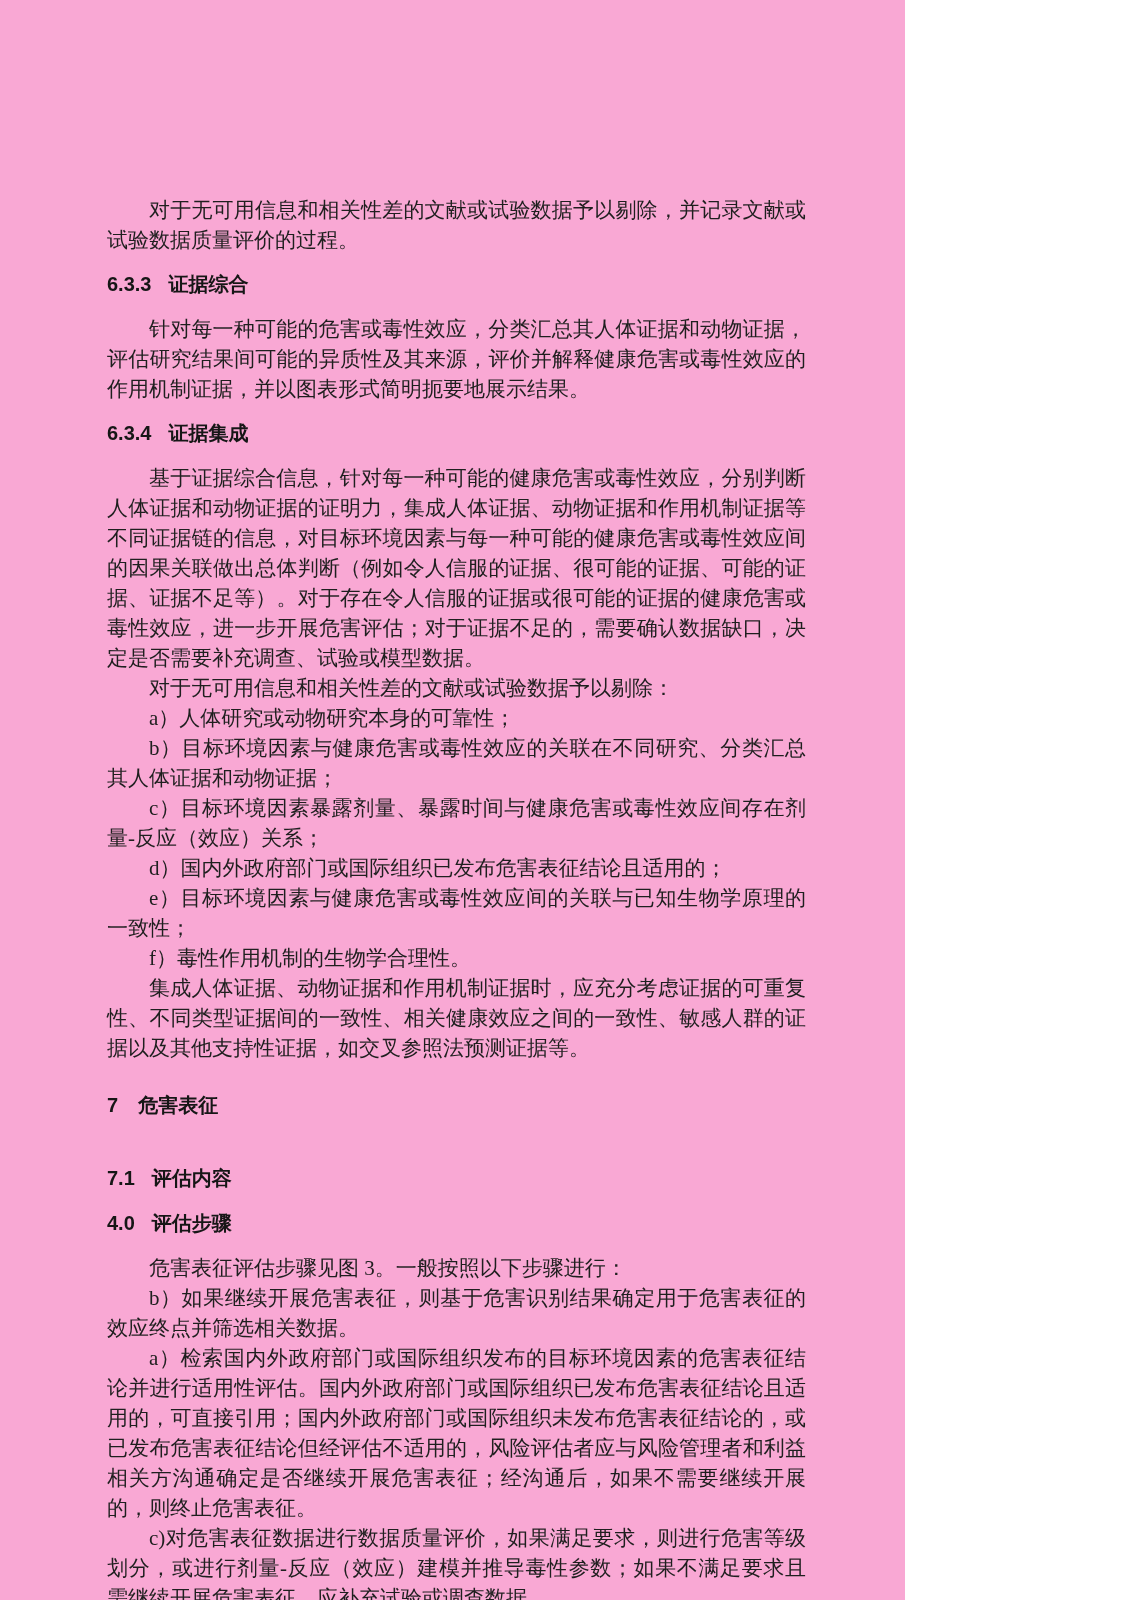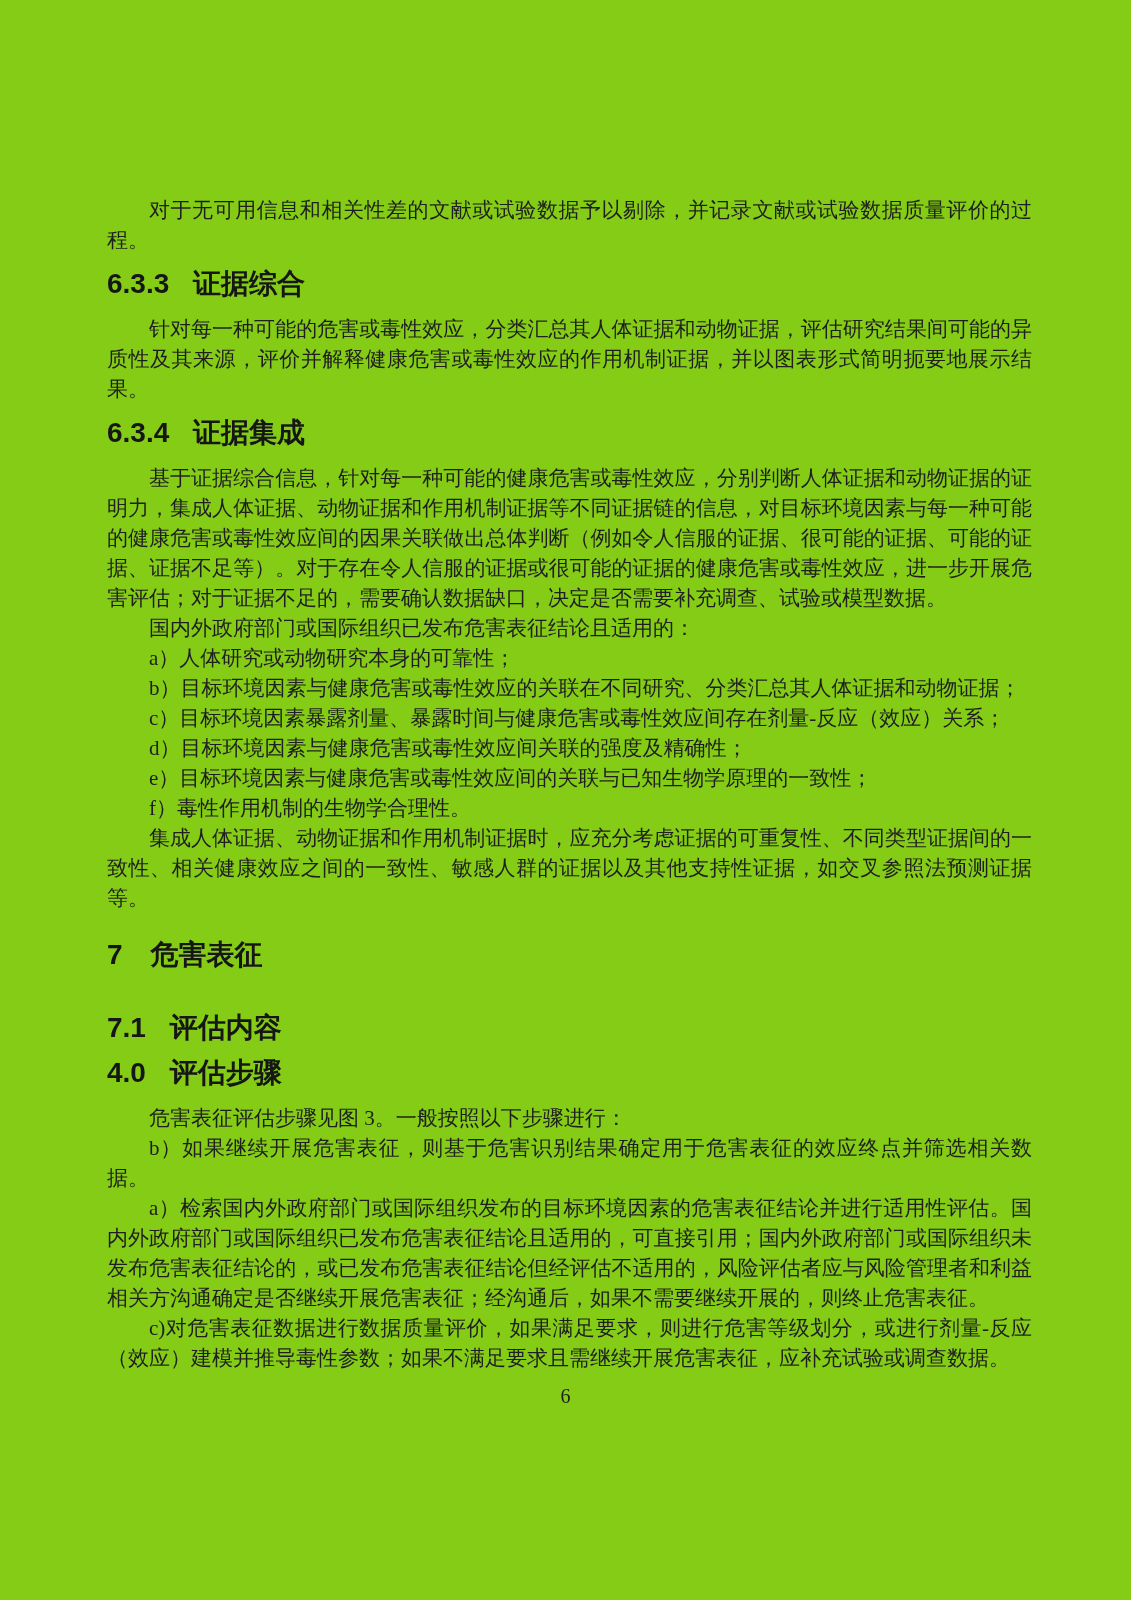--- a/index.html
+++ b/index.html
@@ -5,43 +5,43 @@
   html, body {
     margin: 0;
     padding: 0;
     width: 1131px;
     height: 1600px;
     background: #ffffff;
     overflow: hidden;
   }
   .page {
     position: relative;
-    width: 1131px;
+    width: 905px;
     height: 1600px;
-    background: #84cc16;
+    background: #f9a8d4;
     color: #1f1f1f;
   }
   .content {
     padding: 195px 99px 0 107px;
   }
   .content p {
     margin: 0;
     font-family: "Liberation Serif", "DejaVu Serif", serif;
     font-size: 21px;
     line-height: 30px;
     text-align: justify;
     text-justify: inter-ideograph;
     text-indent: 2em;
     color: #1f1f1f;
     word-break: break-all;
   }
   .content h2, .content h3 {
     font-family: "Liberation Sans", "DejaVu Sans", sans-serif;
     font-weight: bold;
-    font-size: 28px;
+    font-size: 20px;
     line-height: 30px;
     color: #161616;
   }
   .content h3 {
     margin: 14px 0 15px 0;
   }
   .content h2 {
     margin: 27px 0 43px 0;
   }
   .content h3 .h-num {
@@ -64,25 +64,25 @@
 </head>
 <body>
 
 <div class="page">
   <main class="content" id="blocks">
       <p>对于无可用信息和相关性差的文献或试验数据予以剔除，并记录文献或试验数据质量评价的过程。</p>
       <h3><span class="h-num">6.3.3</span><span class="h-title">证据综合</span></h3>
       <p>针对每一种可能的危害或毒性效应，分类汇总其人体证据和动物证据，评估研究结果间可能的异质性及其来源，评价并解释健康危害或毒性效应的作用机制证据，并以图表形式简明扼要地展示结果。</p>
       <h3><span class="h-num">6.3.4</span><span class="h-title">证据集成</span></h3>
       <p>基于证据综合信息，针对每一种可能的健康危害或毒性效应，分别判断人体证据和动物证据的证明力，集成人体证据、动物证据和作用机制证据等不同证据链的信息，对目标环境因素与每一种可能的健康危害或毒性效应间的因果关联做出总体判断（例如令人信服的证据、很可能的证据、可能的证据、证据不足等）。对于存在令人信服的证据或很可能的证据的健康危害或毒性效应，进一步开展危害评估；对于证据不足的，需要确认数据缺口，决定是否需要补充调查、试验或模型数据。</p>
-      <p>国内外政府部门或国际组织已发布危害表征结论且适用的：</p>
+      <p>对于无可用信息和相关性差的文献或试验数据予以剔除：</p>
       <p>a）人体研究或动物研究本身的可靠性；</p>
       <p>b）目标环境因素与健康危害或毒性效应的关联在不同研究、分类汇总其人体证据和动物证据；</p>
       <p>c）目标环境因素暴露剂量、暴露时间与健康危害或毒性效应间存在剂量-反应（效应）关系；</p>
-      <p>d）目标环境因素与健康危害或毒性效应间关联的强度及精确性；</p>
+      <p>d）国内外政府部门或国际组织已发布危害表征结论且适用的；</p>
       <p>e）目标环境因素与健康危害或毒性效应间的关联与已知生物学原理的一致性；</p>
       <p>f）毒性作用机制的生物学合理性。</p>
       <p>集成人体证据、动物证据和作用机制证据时，应充分考虑证据的可重复性、不同类型证据间的一致性、相关健康效应之间的一致性、敏感人群的证据以及其他支持性证据，如交叉参照法预测证据等。</p>
       <h2><span class="h-num">7</span><span class="h-title">危害表征</span></h2>
       <h3><span class="h-num">7.1</span><span class="h-title">评估内容</span></h3>
       <h3><span class="h-num">4.0</span><span class="h-title">评估步骤</span></h3>
       <p>危害表征评估步骤见图 3。一般按照以下步骤进行：</p>
       <p>b）如果继续开展危害表征，则基于危害识别结果确定用于危害表征的效应终点并筛选相关数据。</p>
       <p>a）检索国内外政府部门或国际组织发布的目标环境因素的危害表征结论并进行适用性评估。国内外政府部门或国际组织已发布危害表征结论且适用的，可直接引用；国内外政府部门或国际组织未发布危害表征结论的，或已发布危害表征结论但经评估不适用的，风险评估者应与风险管理者和利益相关方沟通确定是否继续开展危害表征；经沟通后，如果不需要继续开展的，则终止危害表征。</p>
       <p>c)对危害表征数据进行数据质量评价，如果满足要求，则进行危害等级划分，或进行剂量-反应（效应）建模并推导毒性参数；如果不满足要求且需继续开展危害表征，应补充试验或调查数据。</p>

